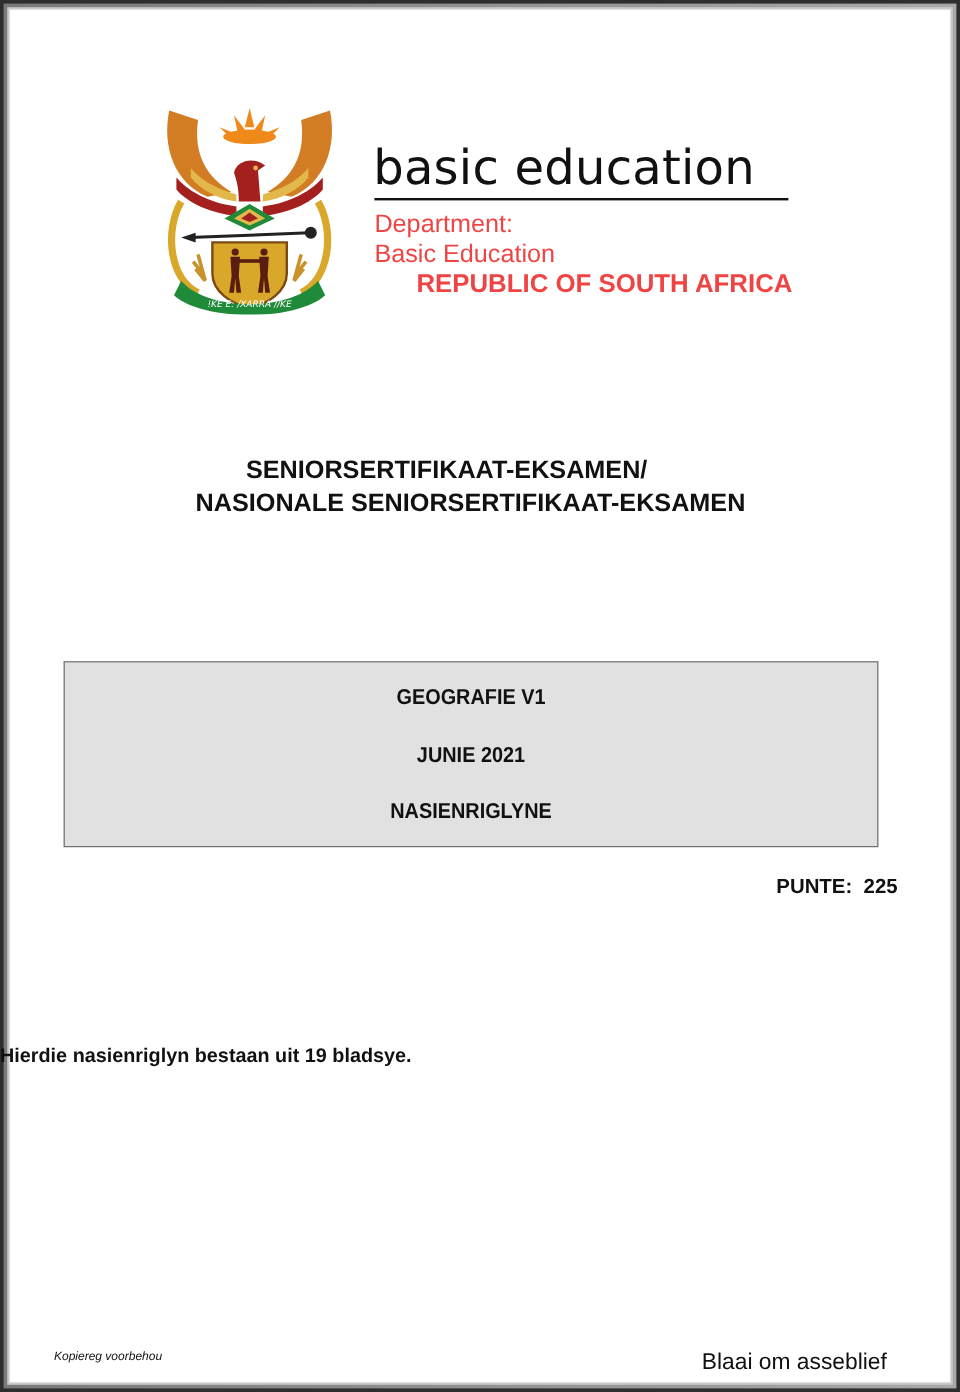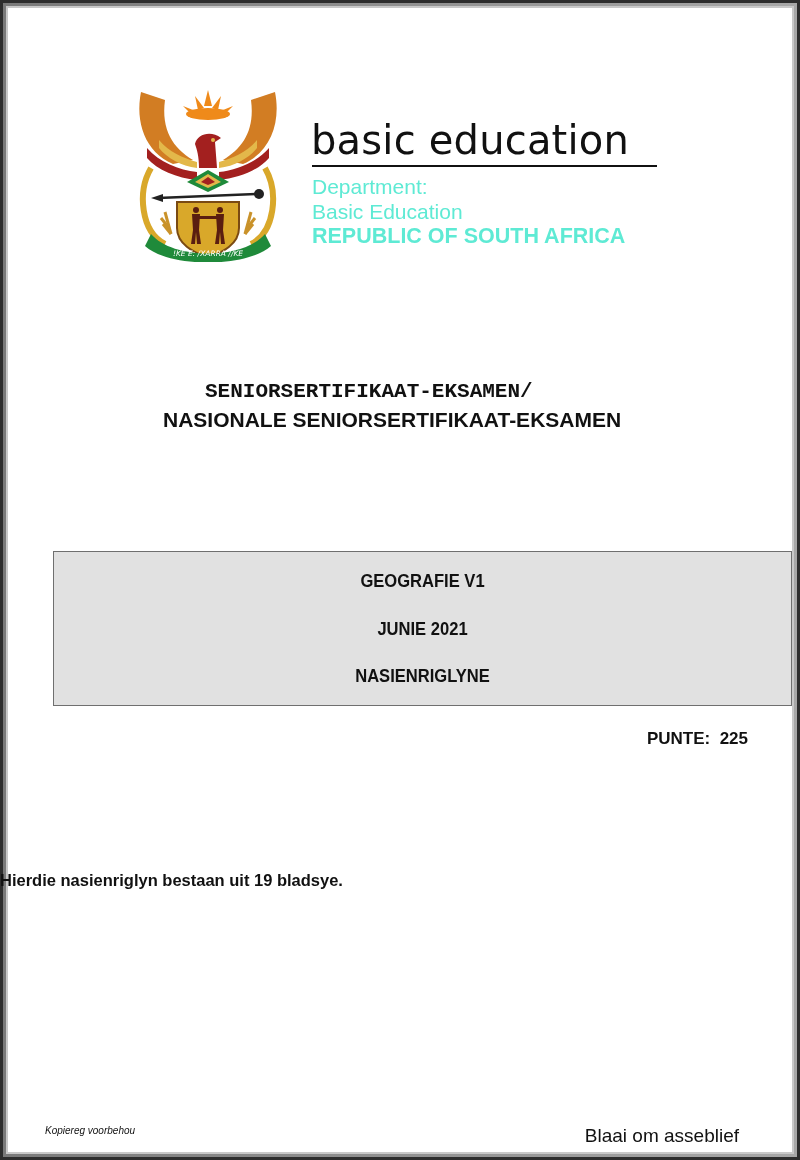--- a/index.html
+++ b/index.html
@@ -21,30 +21,30 @@
     position: absolute; left: 8px; top: 8px; right: 8px; bottom: 8px;
     background: #ffffff;
   }
   .crest { position: absolute; left: 133px; top: 82px; width: 150px; height: 180px; }
   .brand-title {
     position: absolute; left: 311px; top: 116px;
     font-family: "DejaVu Sans", sans-serif; font-size: 40px; letter-spacing: 0.2px;
     color: #111; line-height: 48px;
   }
   .brand-rule { position: absolute; left: 312px; top: 165px; width: 345px; height: 2px; background: #111; }
-  .dept { position: absolute; left: 312px; top: 174px; font-size: 21px; line-height: 25px; color: #5eead4; }
-  .dept .country { font-weight: bold; font-size: 21.5px; }
+  .dept { position: absolute; left: 312px; top: 174px; font-size: 21px; line-height: 25px; color: #ef4444; }
+  .dept .country { font-weight: bold; font-size: 21.5px; margin-left: 35px; }
   .exam-title {
     position: absolute; left: 0; width: 800px; top: 378px;
     font-weight: bold; font-size: 21px; line-height: 28px;
   }
-  .exam-title .l1 { position: absolute; left: 205px; top: 0; white-space: nowrap; font-family: Liberation Mono, monospace; }
+  .exam-title .l1 { position: absolute; left: 205px; top: 0; white-space: nowrap; }
   .exam-title .l2 { position: absolute; left: 163px; top: 28px; white-space: nowrap; text-align: center; }
   .info-box {
-    position: absolute; left: 53px; top: 551px; width: 739px; height: 155px;
+    position: absolute; left: 53px; top: 551px; width: 679px; height: 155px;
     background: #e1e1e1; border: 1px solid #6f6f6f; box-sizing: border-box;
   }
   .info-box .row {
     position: absolute; left: 0; width: 100%; text-align: center;
     font-weight: bold; font-size: 18px; font-family: "Liberation Sans Narrow", "Liberation Sans", sans-serif;
     transform: scaleX(0.92);
   }
   .punte {
     position: absolute; right: 52px; top: 729px; font-weight: bold; font-size: 17px;
     white-space: pre;

